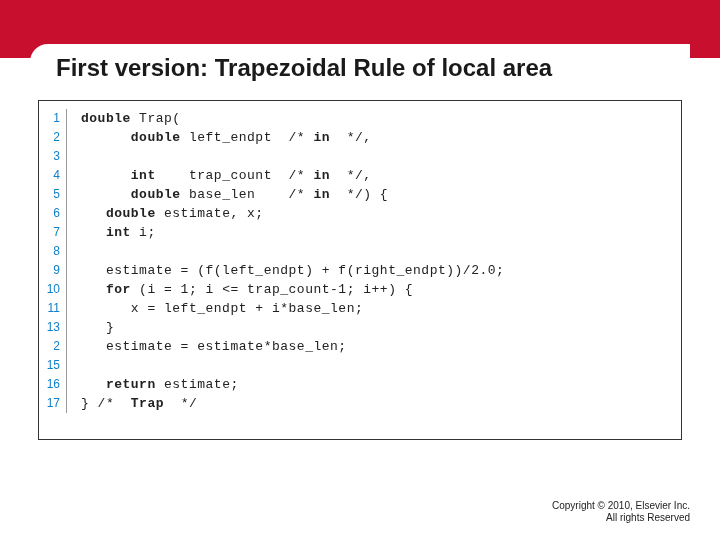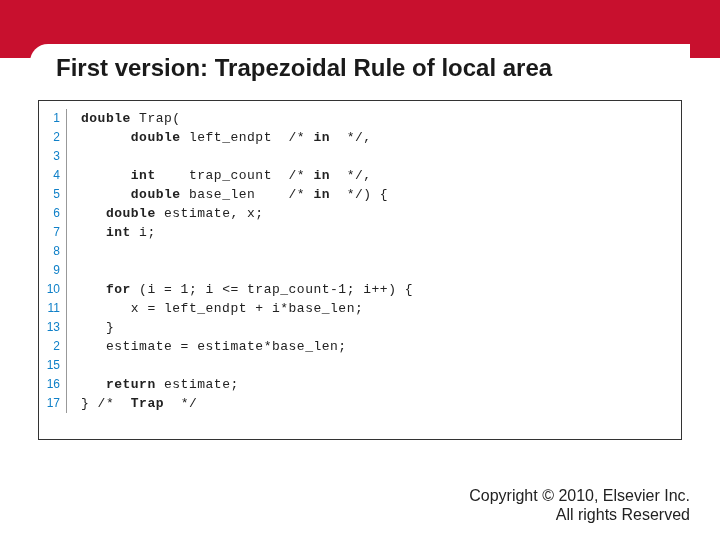--- a/index.html
+++ b/index.html
@@ -70,21 +70,21 @@
     white-space: pre;
     color: #222;
     letter-spacing: 0.5px;
   }
   .kw { font-weight: bold; }
   .copyright {
     position: absolute;
     bottom: 16px;
     right: 30px;
     text-align: right;
-    font-size: 16px;
+    font-size: 10px;
     color: #222;
     line-height: 1.2;
   }
 </style>
 </head>
 <body>
 
 <div class="red-banner"></div>
 
 <div class="title">First version: Trapezoidal Rule of local area</div>
@@ -116,20 +116,21 @@
     <div class="code-line">
       <span class="lineno">7</span>
       <span class="code-text"><span>   </span><span class="kw">int</span><span> i;</span></span>
     </div>
     <div class="code-line">
       <span class="lineno">8</span>
       <span class="code-text"><span></span></span>
     </div>
     <div class="code-line">
       <span class="lineno">9</span>
+      <span class="code-text"><span>   estimate = (f(left_endpt) + f(right_endpt))/2.0;</span></span>
     </div>
     <div class="code-line">
       <span class="lineno">10</span>
       <span class="code-text"><span>   </span><span class="kw">for</span><span> (i = 1; i &lt;= trap_count-1; i++) {</span></span>
     </div>
     <div class="code-line">
       <span class="lineno">11</span>
       <span class="code-text"><span>      x = left_endpt + i*base_len;</span></span>
     </div>
     <div class="code-line">

